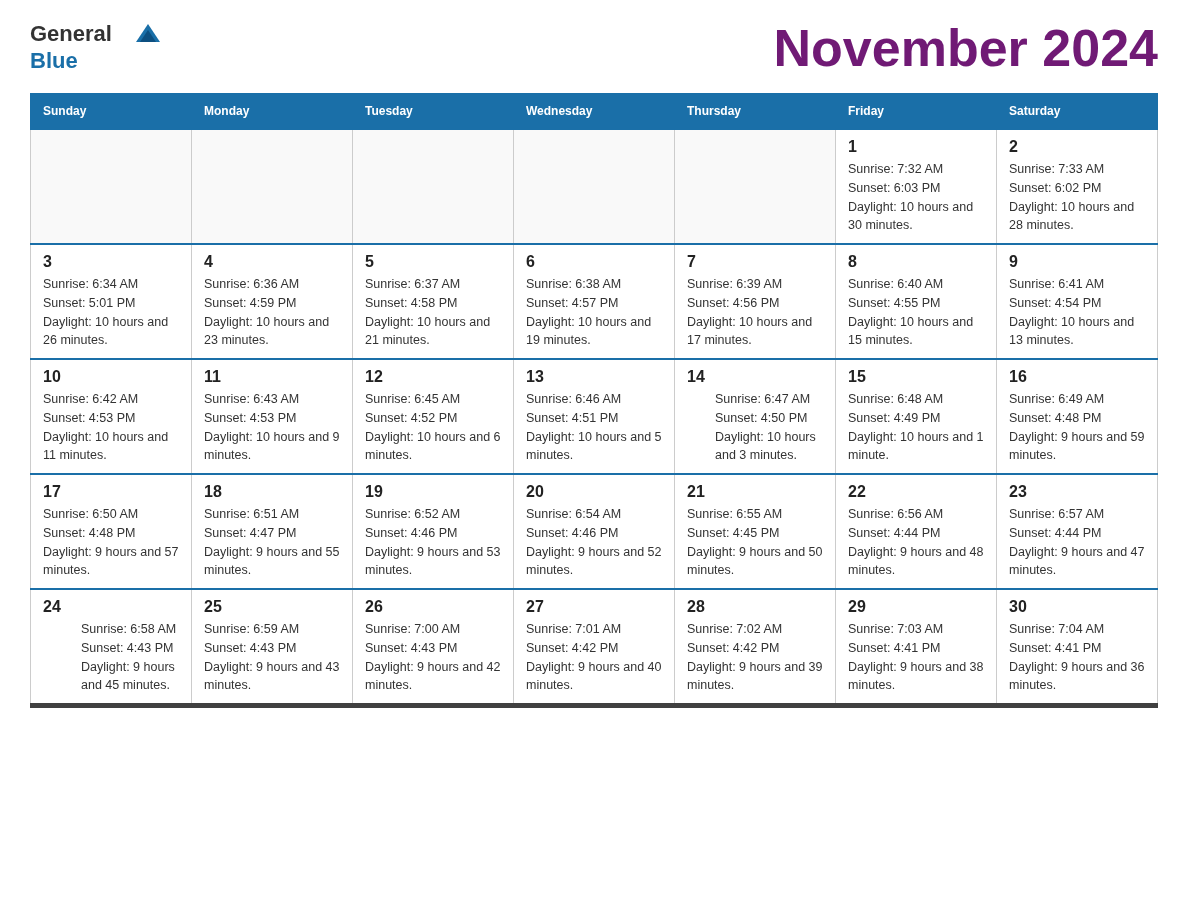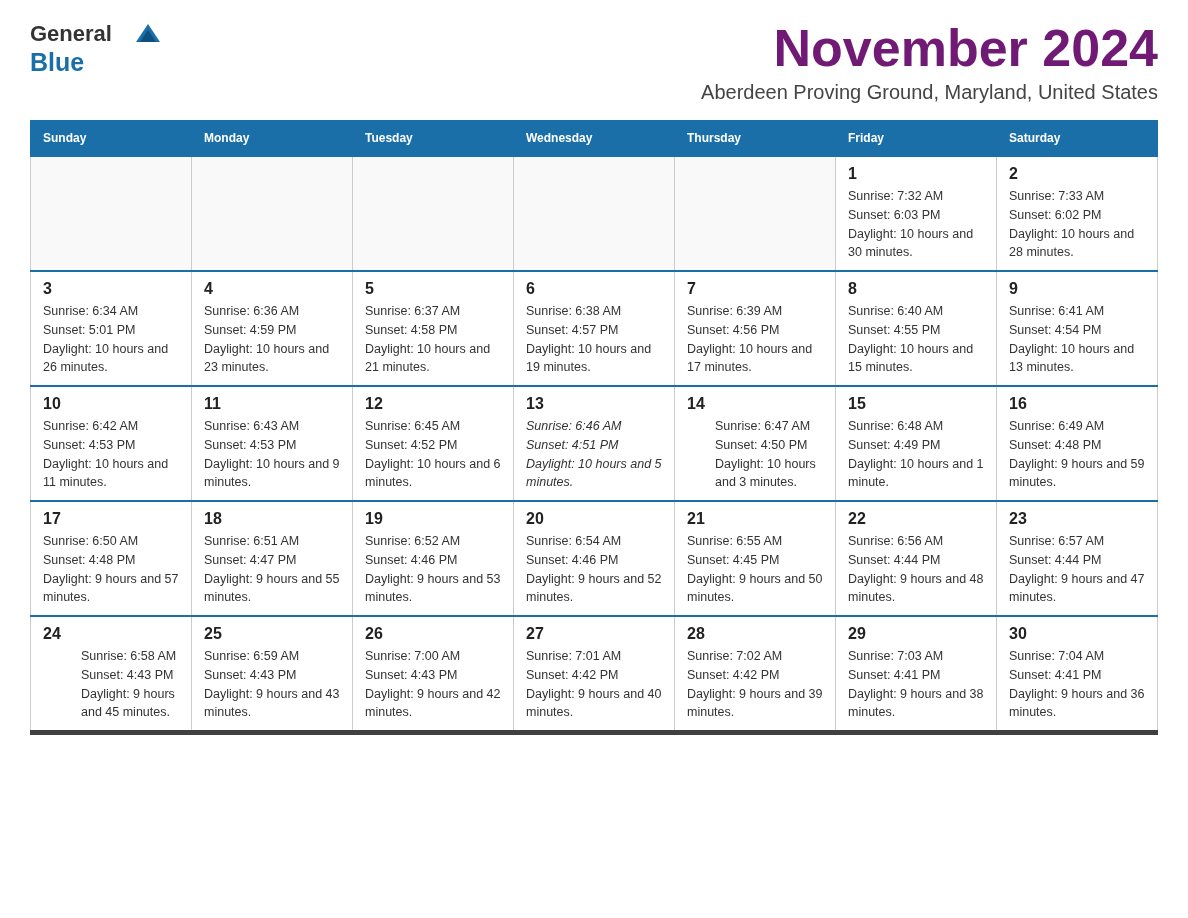--- a/index.html
+++ b/index.html
@@ -15,21 +15,21 @@
       justify-content: space-between;
       align-items: flex-start;
       margin-bottom: 10px;
     }
     .logo-text-general {
       font-size: 22px;
       font-weight: bold;
       color: #333;
     }
     .logo-text-blue {
-      font-size: 25px;
+      font-size: 22px;
       font-weight: bold;
       color: #1a6fa8;
     }
     .logo-icon {
       width: 28px;
       height: 28px;
       margin-left: 2px;
     }
     .logo-wrapper {
       display: flex;
@@ -116,21 +116,20 @@
       <span class="logo-text-general">General</span>
       <svg class="logo-icon" viewBox="0 0 28 28">
         <polygon points="14,4 26,22 2,22" fill="#1a6fa8"></polygon>
         <polygon points="14,10 22,22 6,22" fill="#0d4f80"></polygon>
       </svg>
     </div>
     <span class="logo-text-blue">Blue</span>
   </div>
   <div class="title-block">
     <h1>November 2024</h1>
-    <h2>Aberdeen Proving Ground, Maryland, United States</h2>
   </div>
 </div>
 
 <table class="calendar">
   <thead>
     <tr>
     <th>Sunday</th>
         <th>Monday</th>
         <th>Tuesday</th>
         <th>Wednesday</th>
@@ -217,21 +216,21 @@
 Daylight: 10 hours and 9 minutes.</div>
         </td>
         <td>
           <div class="cell-day">12</div>
           <div class="cell-info" style="white-space: pre-line;">Sunrise: 6:45 AM
 Sunset: 4:52 PM
 Daylight: 10 hours and 6 minutes.</div>
         </td>
         <td>
           <div class="cell-day">13</div>
-          <div class="cell-info" style="white-space: pre-line; font-style: italic;">Sunrise: 6:46 AM
+          <div class="cell-info" style="white-space: pre-line;">Sunrise: 6:46 AM
 Sunset: 4:51 PM
 Daylight: 10 hours and 5 minutes.</div>
         </td>
         <td>
           <div class="cell-day">14</div>
           <div class="cell-info" style="white-space: pre-line; margin-left: 28px;">Sunrise: 6:47 AM
 Sunset: 4:50 PM
 Daylight: 10 hours and 3 minutes.</div>
         </td>
         <td>

